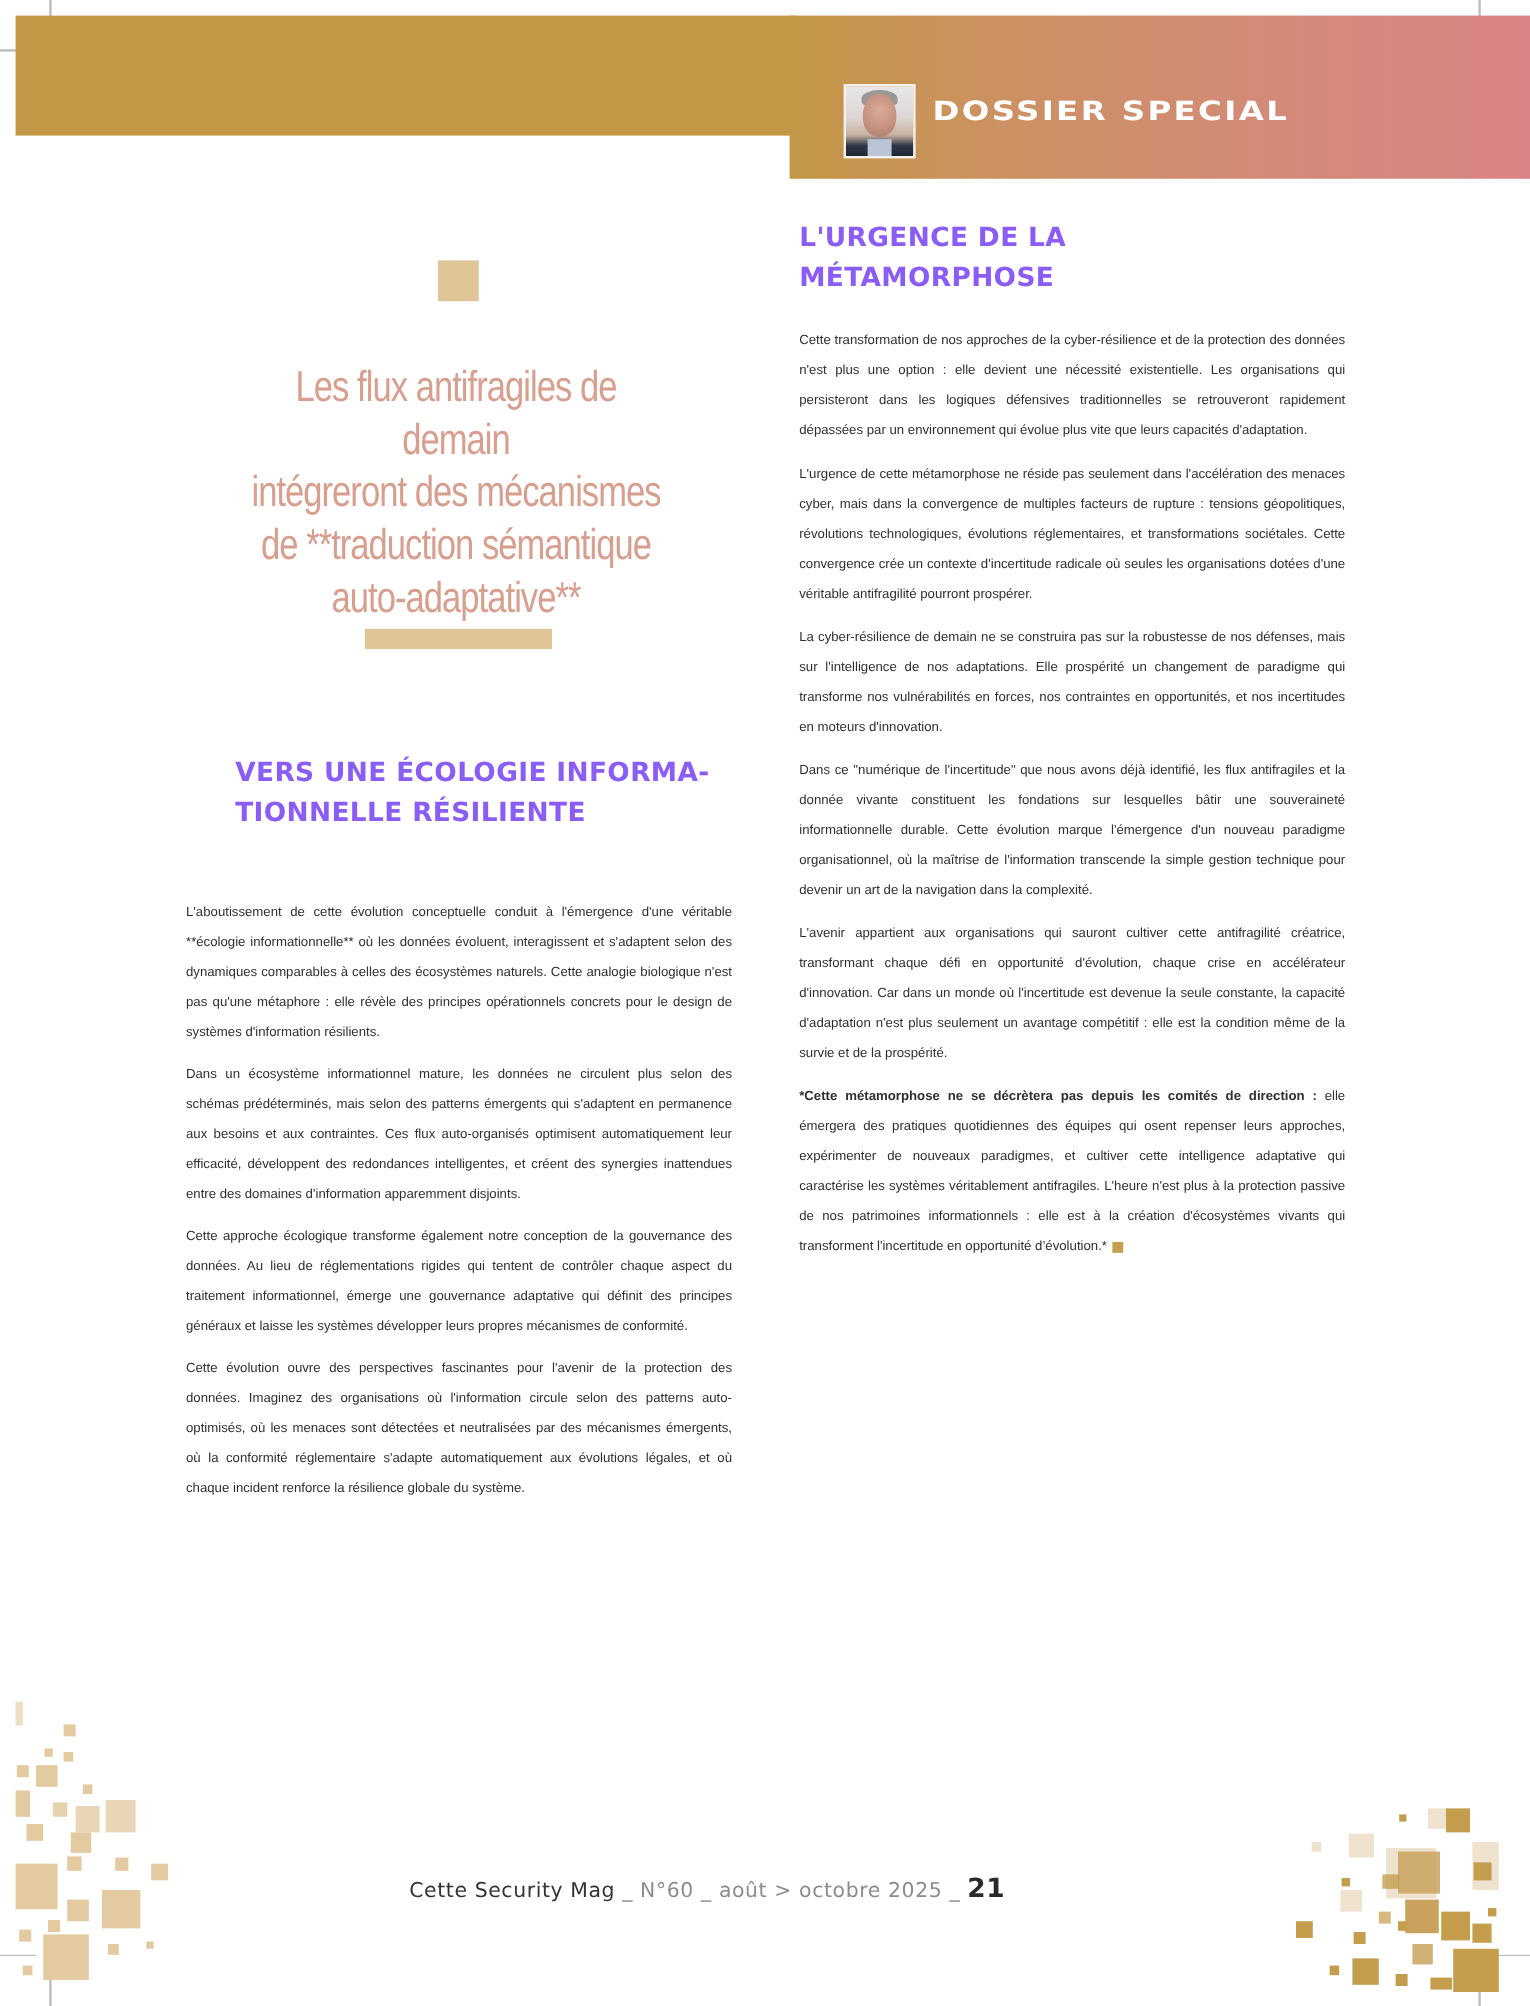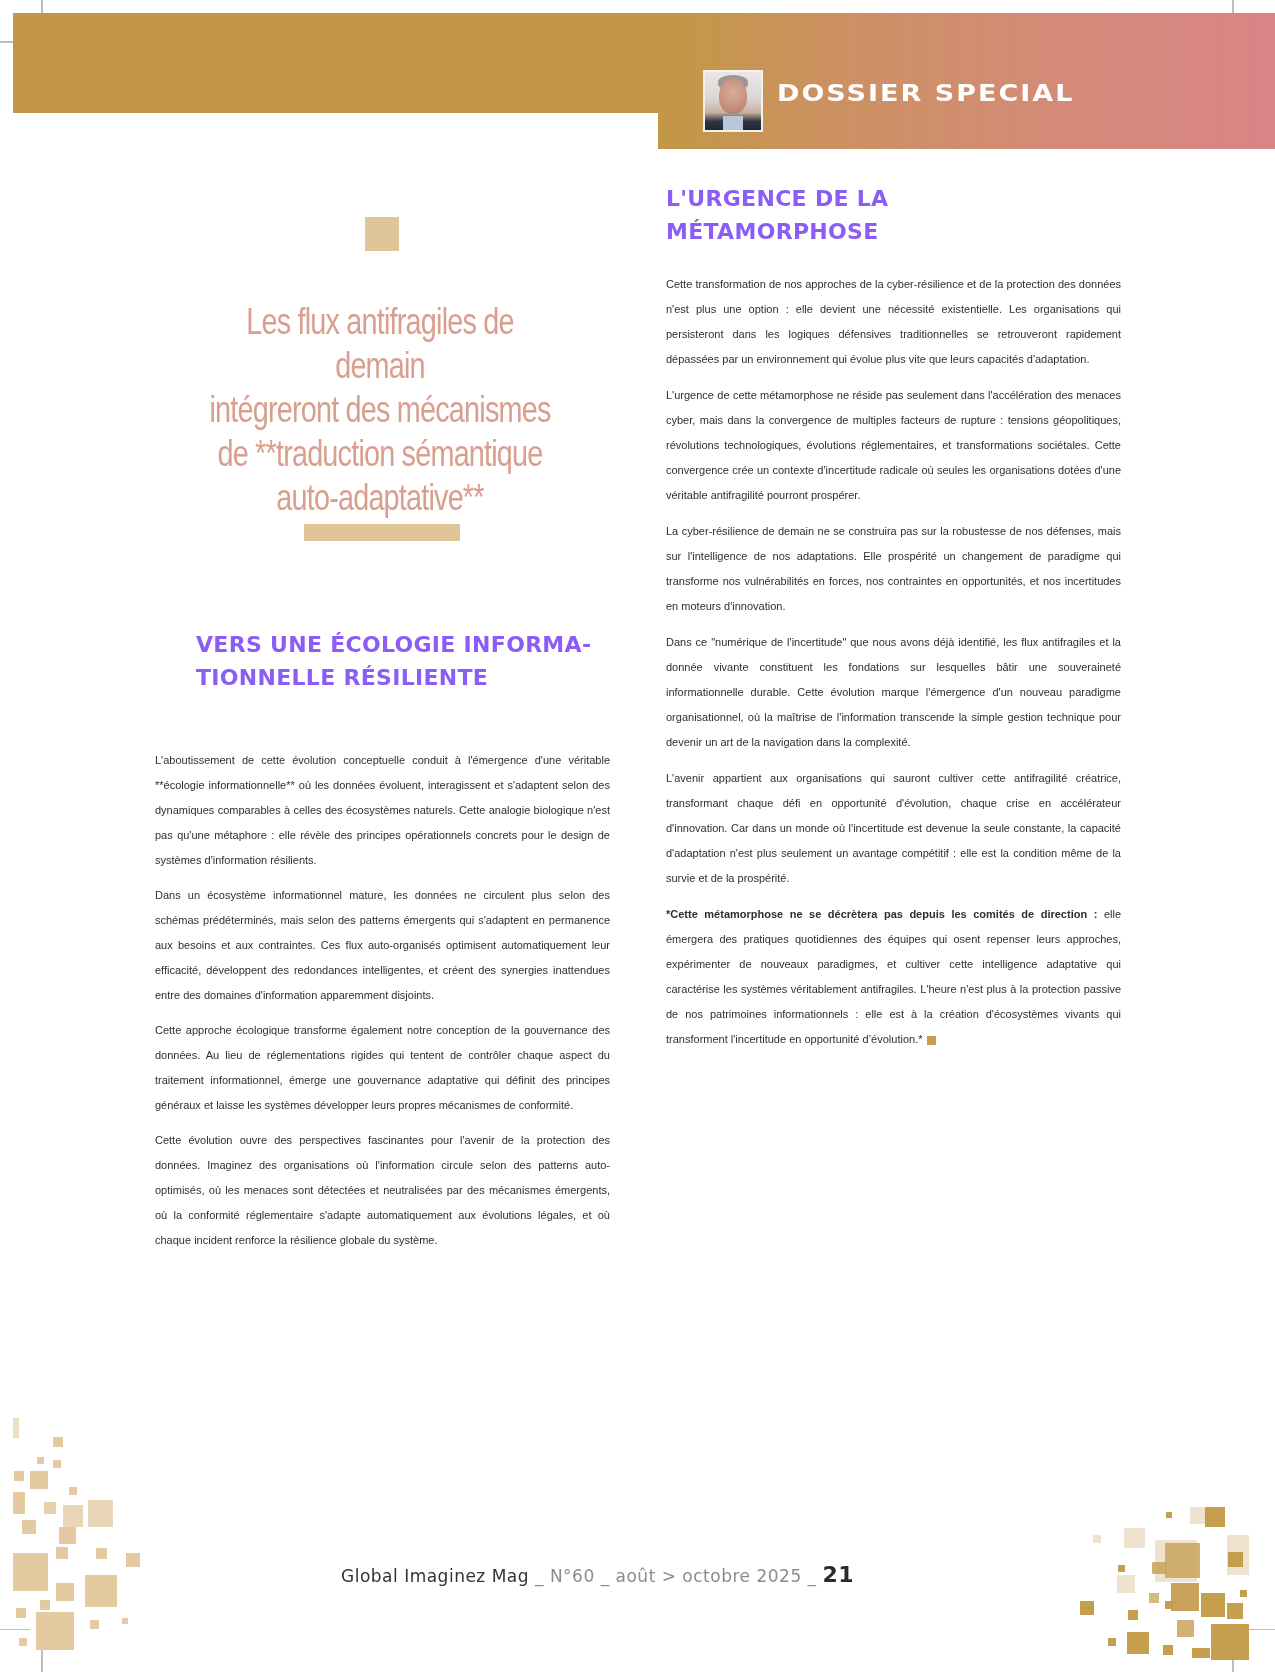--- a/index.html
+++ b/index.html
@@ -184,14 +184,14 @@
   <div class="sq" style="left:1227px;top:1603px;width:16px;height:16px;background:#c49d4d"></div>
   <div class="sq" style="left:1177px;top:1620px;width:17px;height:17px;background:#c9a35e;opacity:0.85"></div>
   <div class="sq" style="left:1211px;top:1624px;width:38px;height:36px;background:#c49d4d"></div>
   <div class="sq" style="left:1127px;top:1632px;width:22px;height:22px;background:#c49d4d"></div>
   <div class="sq" style="left:1108px;top:1638px;width:8px;height:8px;background:#c49d4d"></div>
   <div class="sq" style="left:1163px;top:1645px;width:10px;height:10px;background:#c49d4d"></div>
   <div class="sq" style="left:1192px;top:1648px;width:18px;height:10px;background:#c49d4d"></div>
 </div>
 
 <div class="footer">
-  <span class="mag">Global Imaginez Mag</span><span class="light"> _ N°60 _ août &gt; octobre 2025 _ </span><span class="page">21</span>
+  <span class="mag">Cette Security Mag</span><span class="light"> _ N°60 _ août &gt; octobre 2025 _ </span><span class="page">21</span>
 </div>
 
 </body></html>

